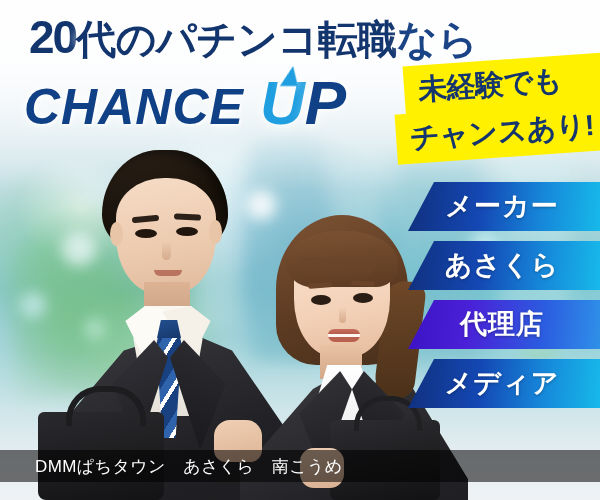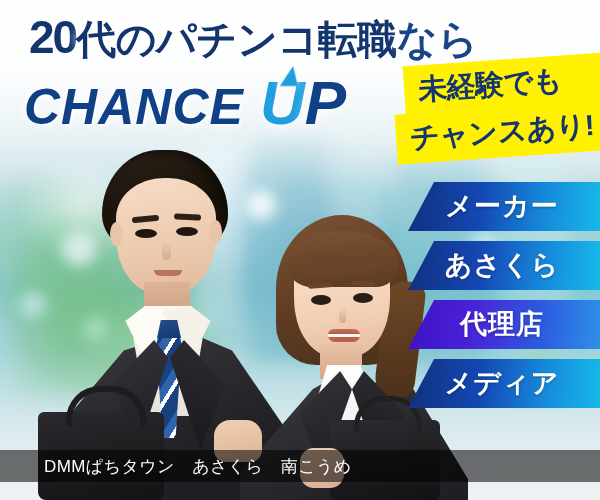--- a/index.html
+++ b/index.html
@@ -410,21 +410,21 @@
     top: 450px;
     height: 32px;
     background: rgba(0,0,0,0.55);
     display: flex;
     align-items: center;
   }
   .caption-text {
     color: #ffffff;
     font-size: 17px;
     font-weight: 400;
-    margin-left: 44px;
+    margin-left: 35px;
     letter-spacing: 0.4px;
     white-space: nowrap;
   }
 </style>
 </head>
 <body>
 
 <div class="banner">
 
   <div class="photo-bg">

